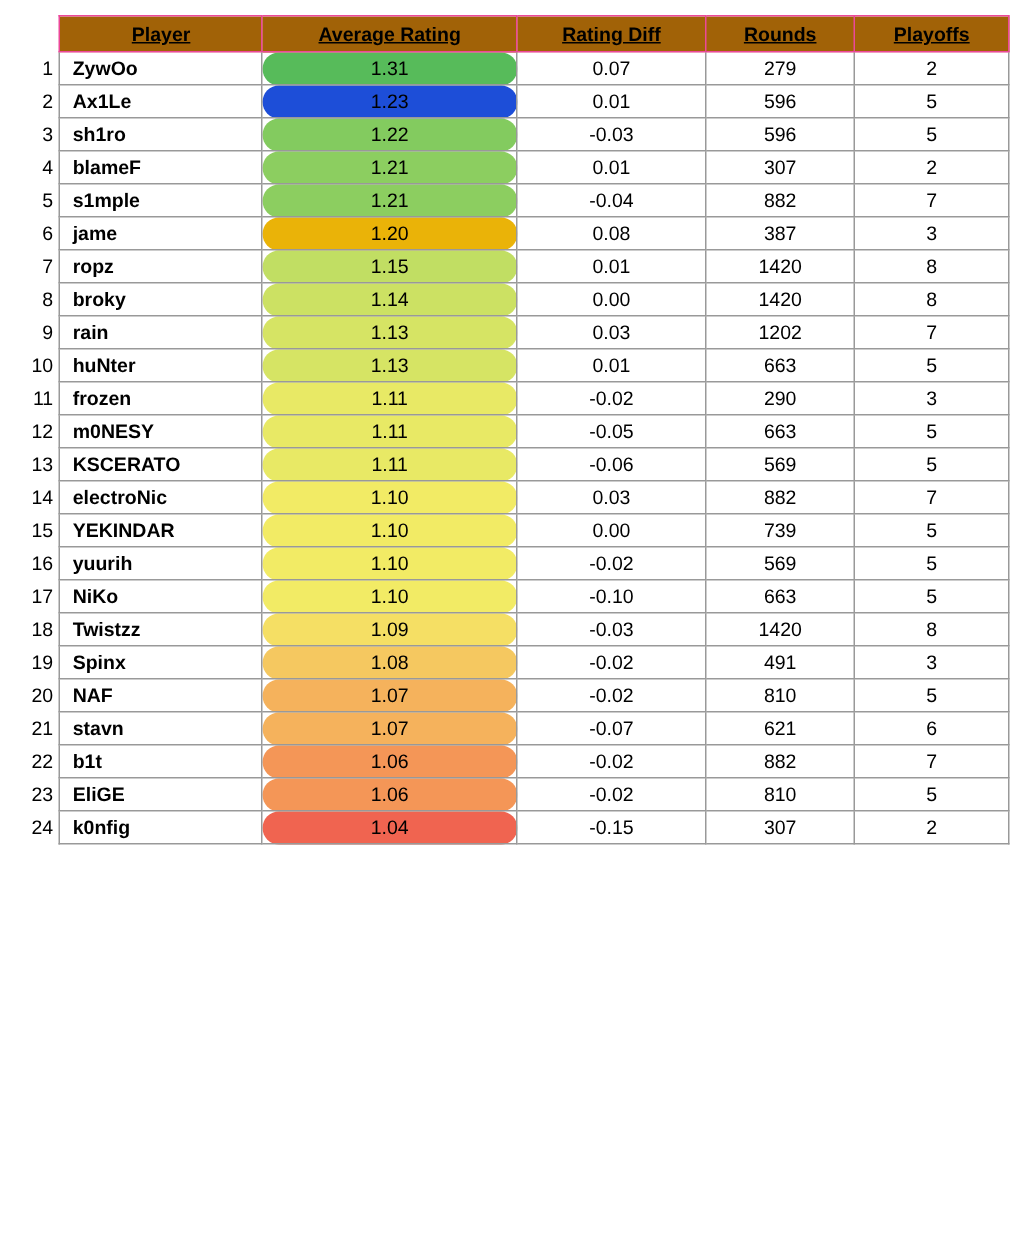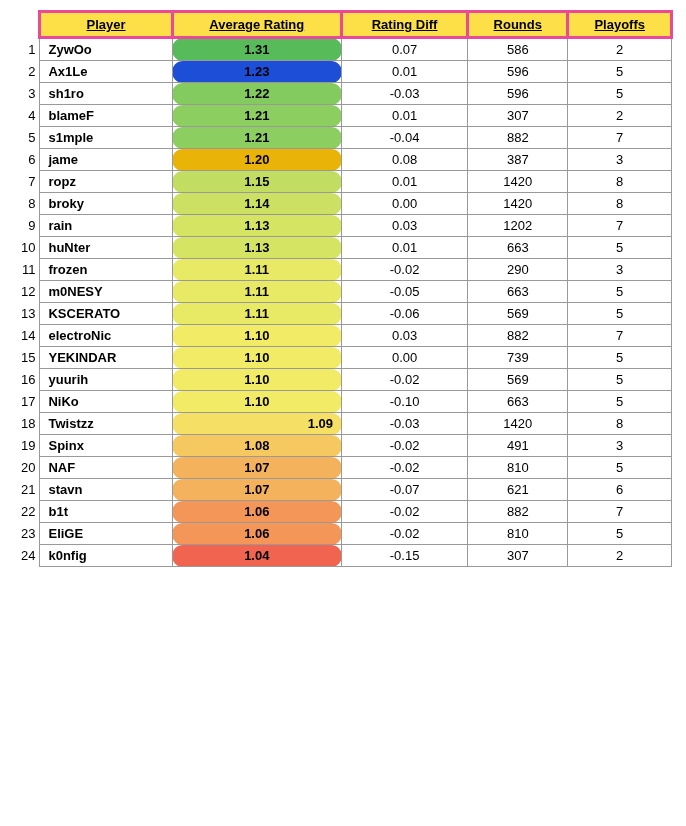--- a/index.html
+++ b/index.html
@@ -10,26 +10,26 @@
       display: flex;
       justify-content: center;
       align-items: flex-start;
       padding: 10px;
     }
     table {
       border-collapse: collapse;
       width: 660px;
     }
     th {
-      border: 3px solid #ec4899;
+      border: 1px solid #ec4899;
       padding: 4px 8px;
       text-align: center;
       font-weight: bold;
       text-decoration: underline;
-      background: #fde047;
+      background: #a16207;
       white-space: nowrap;
     }
     td {
       border: 1px solid #999;
       padding: 3px 8px;
       text-align: center;
       white-space: nowrap;
     }
     td.rank-col {
       text-align: right;
@@ -38,21 +38,21 @@
       padding-right: 4px;
       border: none;
       width: 24px;
     }
     td.player-col {
       text-align: left;
       font-weight: bold;
       background: #fff;
     }
     td.rating-col {
-      font-weight: bold;
+      font-weight: normal;
       border-radius: 11px;
     }
     td.diff-col, td.rounds-col, td.playoffs-col {
       background: #fff;
     }
     tr { background: #fff; }
   </style>
 </head>
 <body>
 
@@ -66,21 +66,21 @@
       <th>Rounds</th>
       <th>Playoffs</th>
     </tr>
   </thead>
   <tbody id="table-body">
   <tr>
         <td class="rank-col">1</td>
         <td class="player-col">ZywOo</td>
         <td class="rating-col" style="background-color: rgb(87, 187, 90);">1.31</td>
         <td class="diff-col">0.07</td>
-        <td class="rounds-col">586</td>
+        <td class="rounds-col">279</td>
         <td class="playoffs-col">2</td>
       </tr>
       <tr>
         <td class="rank-col">2</td>
         <td class="player-col">Ax1Le</td>
         <td class="rating-col" style="background-color: #1d4ed8;">1.23</td>
         <td class="diff-col">0.01</td>
         <td class="rounds-col">596</td>
         <td class="playoffs-col">5</td>
       </tr>
@@ -200,21 +200,21 @@
         <td class="rank-col">17</td>
         <td class="player-col">NiKo</td>
         <td class="rating-col" style="background-color: rgb(242, 235, 101);">1.10</td>
         <td class="diff-col">-0.10</td>
         <td class="rounds-col">663</td>
         <td class="playoffs-col">5</td>
       </tr>
       <tr>
         <td class="rank-col">18</td>
         <td class="player-col">Twistzz</td>
-        <td class="rating-col" style="background-color: rgb(245, 223, 100); text-align: right;">1.09</td>
+        <td class="rating-col" style="background-color: rgb(245, 223, 100);">1.09</td>
         <td class="diff-col">-0.03</td>
         <td class="rounds-col">1420</td>
         <td class="playoffs-col">8</td>
       </tr>
       <tr>
         <td class="rank-col">19</td>
         <td class="player-col">Spinx</td>
         <td class="rating-col" style="background-color: rgb(245, 200, 96);">1.08</td>
         <td class="diff-col">-0.02</td>
         <td class="rounds-col">491</td>

